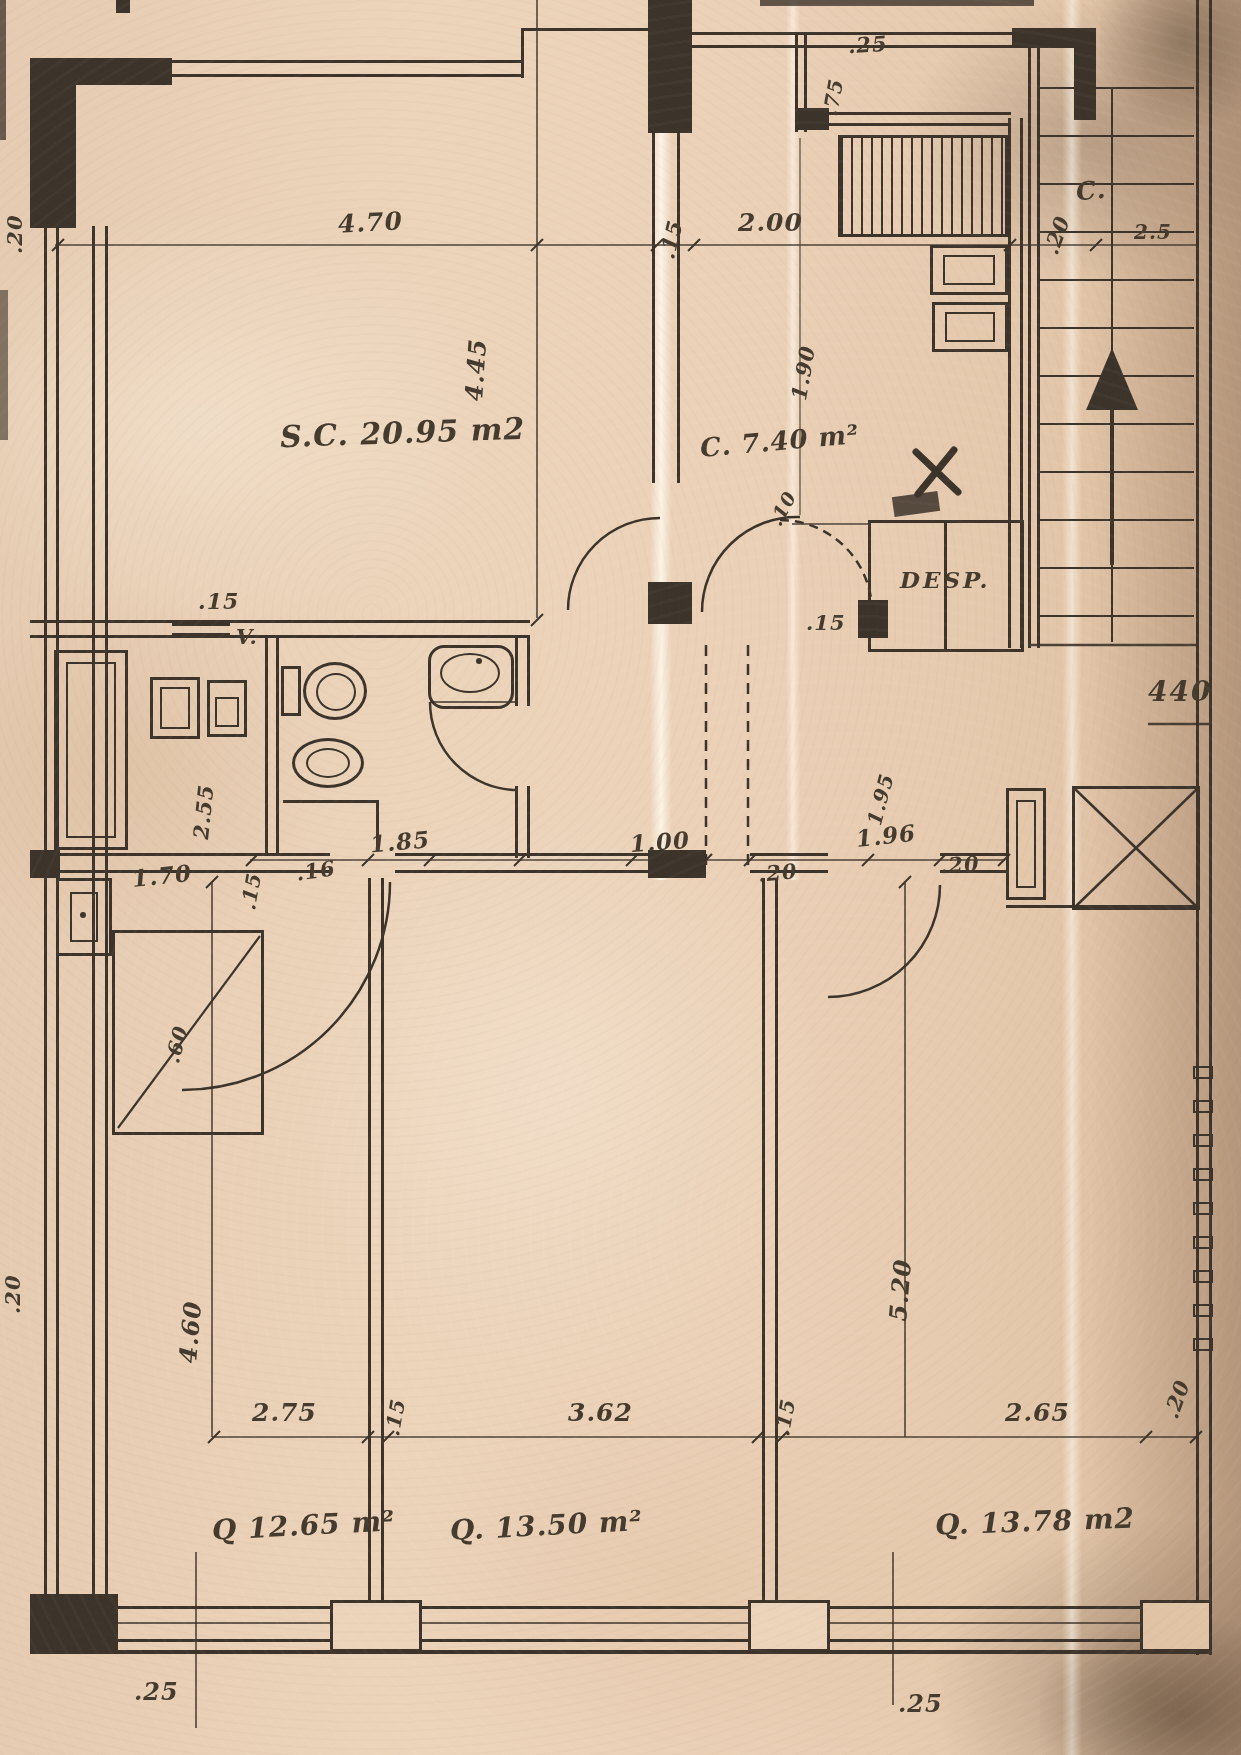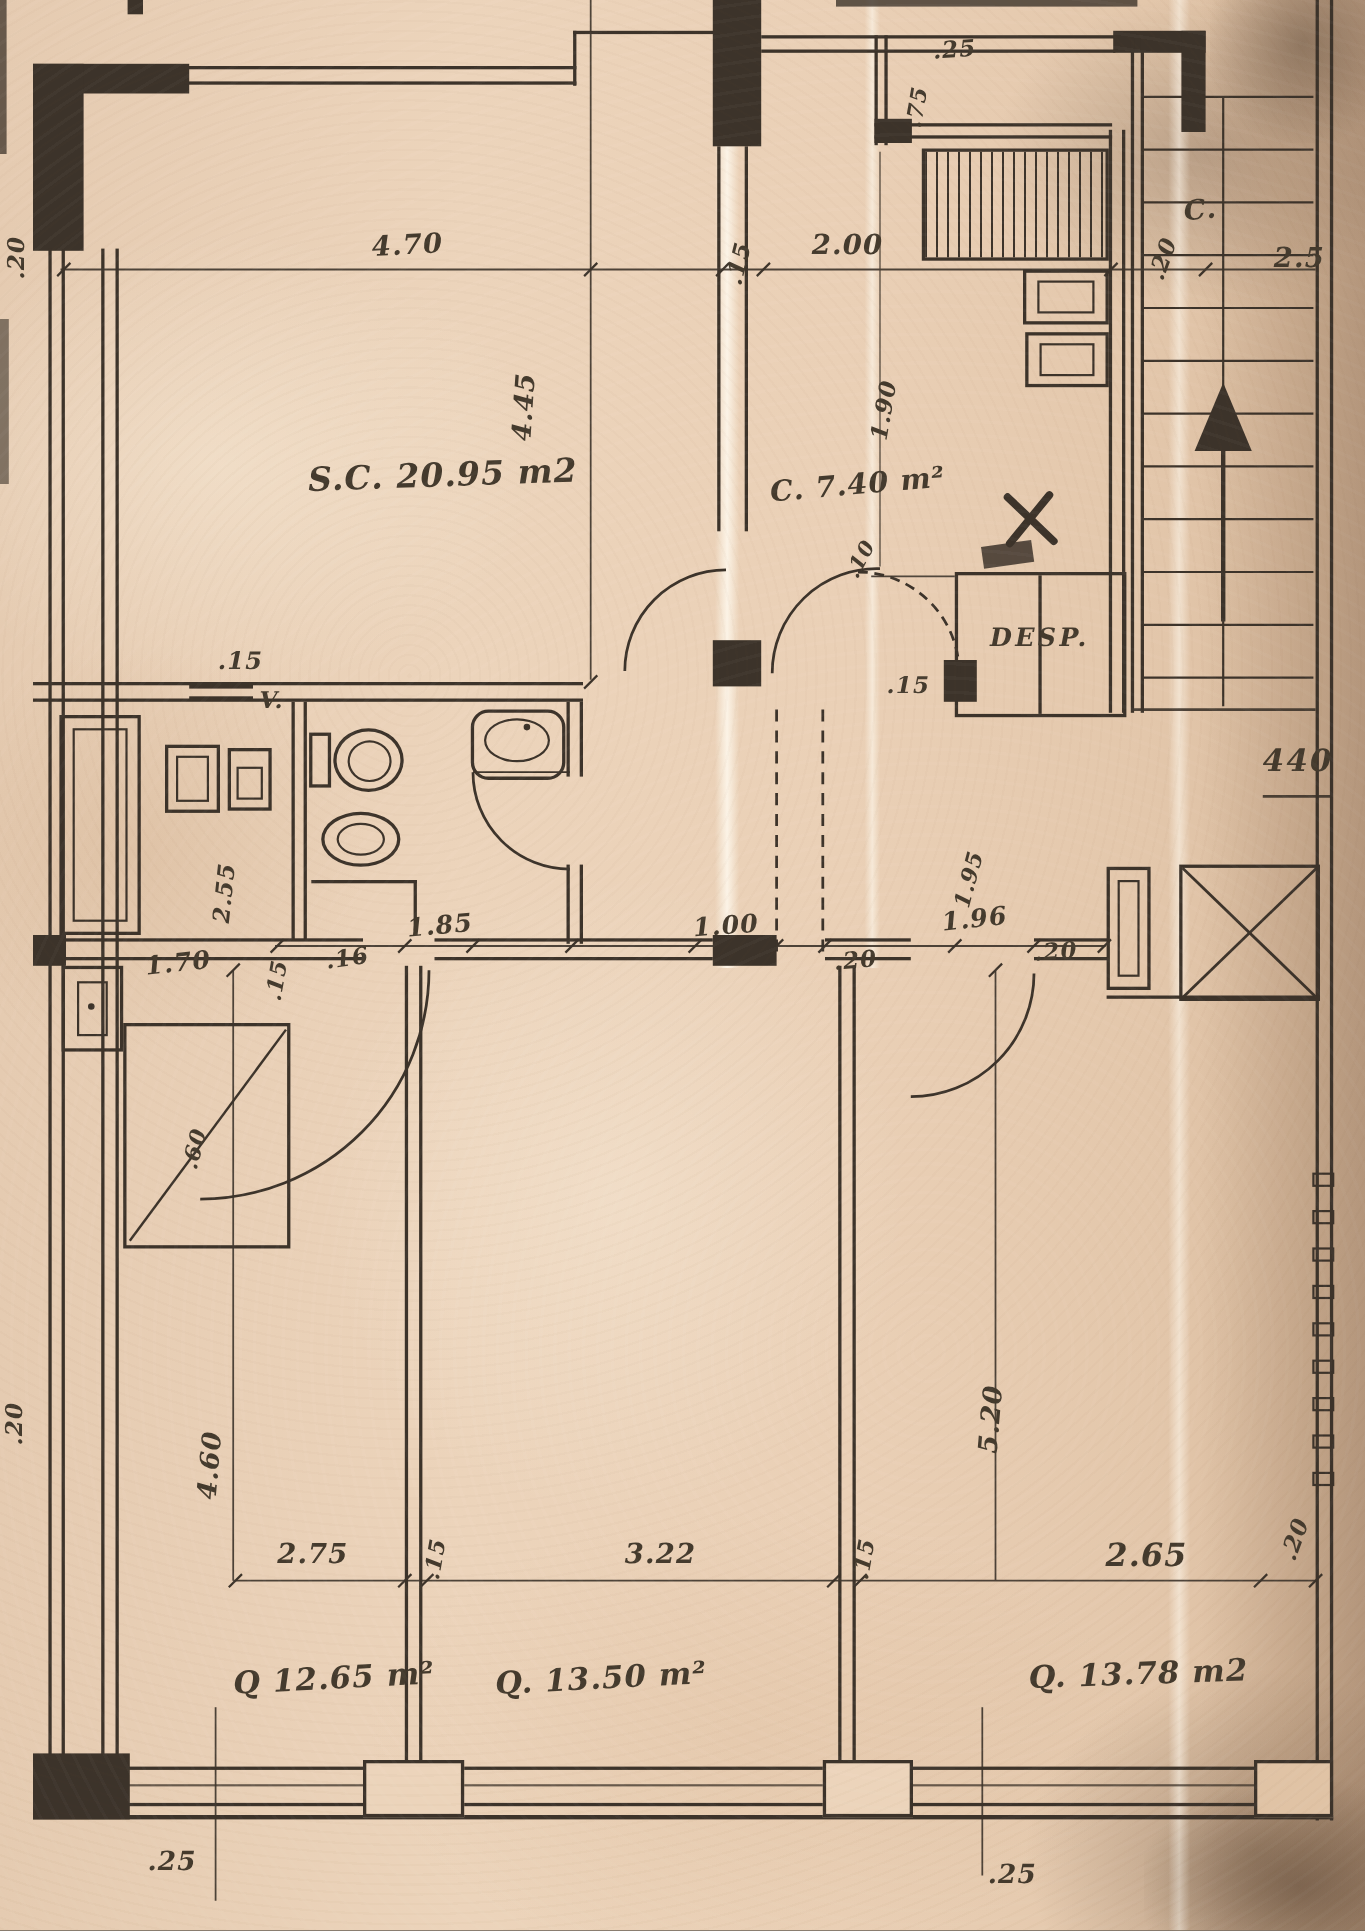--- a/index.html
+++ b/index.html
@@ -251,33 +251,33 @@
   <span class="lbl" style="left:1076px;top:178px;font-size:25px;transform:rotate(-6deg)">C.</span>
   <span class="lbl" style="left:236px;top:626px;font-size:21px">V.</span>
   <span class="lbl" style="left:212px;top:1512px;font-size:28px;transform:rotate(-3deg)">Q 12.65 m²</span>
   <span class="lbl" style="left:450px;top:1512px;font-size:28px;transform:rotate(-3deg)">Q. 13.50 m²</span>
   <span class="lbl" style="left:935px;top:1508px;font-size:28px;transform:rotate(-2deg)">Q. 13.78 m2</span>
   <span class="lbl" style="left:1148px;top:678px;font-size:28px;letter-spacing:2px">440</span>
 
   <span class="lbl" style="left:338px;top:210px;font-size:25px;transform:rotate(-3deg)">4.70</span>
   <span class="lbl" style="left:738px;top:210px;font-size:25px">2.00</span>
   <span class="lbl" style="left:848px;top:34px;font-size:21px;transform:rotate(-4deg)">.25</span>
-  <span class="lbl" style="left:1158px;top:222px;font-size:25px">2.5</span>
+  <span class="lbl" style="left:1134px;top:222px;font-size:20px">2.5</span>
   <span class="lbl" style="left:132px;top:864px;font-size:23px;transform:rotate(-6deg)">1.70</span>
   <span class="lbl" style="left:296px;top:860px;font-size:21px;transform:rotate(-8deg)">.16</span>
   <span class="lbl" style="left:370px;top:830px;font-size:23px;transform:rotate(-5deg)">1.85</span>
   <span class="lbl" style="left:630px;top:830px;font-size:23px;transform:rotate(-4deg)">1.00</span>
   <span class="lbl" style="left:758px;top:862px;font-size:21px;transform:rotate(-5deg)">.20</span>
   <span class="lbl" style="left:856px;top:824px;font-size:23px;transform:rotate(-6deg)">1.96</span>
   <span class="lbl" style="left:940px;top:854px;font-size:21px;transform:rotate(-4deg)">.20</span>
   <span class="lbl" style="left:806px;top:612px;font-size:21px">.15</span>
   <span class="lbl" style="left:198px;top:590px;font-size:22px">.15</span>
   <span class="lbl" style="left:252px;top:1400px;font-size:25px">2.75</span>
-  <span class="lbl" style="left:568px;top:1400px;font-size:25px">3.22</span>
-  <span class="lbl" style="left:1005px;top:1400px;font-size:29px">2.65</span>
+  <span class="lbl" style="left:568px;top:1400px;font-size:25px">3.62</span>
+  <span class="lbl" style="left:1005px;top:1400px;font-size:25px">2.65</span>
   <span class="lbl" style="left:134px;top:1680px;font-size:24px">.25</span>
   <span class="lbl" style="left:898px;top:1692px;font-size:24px">.25</span>
 
   <span class="lbl" style="left:4px;top:254px;font-size:21px;transform:rotate(-90deg);transform-origin:0 0">.20</span>
   <span class="lbl" style="left:2px;top:1314px;font-size:21px;transform:rotate(-90deg);transform-origin:0 0">.20</span>
   <span class="lbl" style="left:656px;top:256px;font-size:21px;transform:rotate(-76deg);transform-origin:0 0">.15</span>
   <span class="lbl" style="left:820px;top:114px;font-size:20px;transform:rotate(-80deg);transform-origin:0 0">.75</span>
   <span class="lbl" style="left:462px;top:400px;font-size:24px;transform:rotate(-86deg);transform-origin:0 0">4.45</span>
   <span class="lbl" style="left:1040px;top:250px;font-size:21px;transform:rotate(-70deg);transform-origin:0 0">.20</span>
   <span class="lbl" style="left:788px;top:398px;font-size:21px;transform:rotate(-80deg);transform-origin:0 0">1.90</span>

